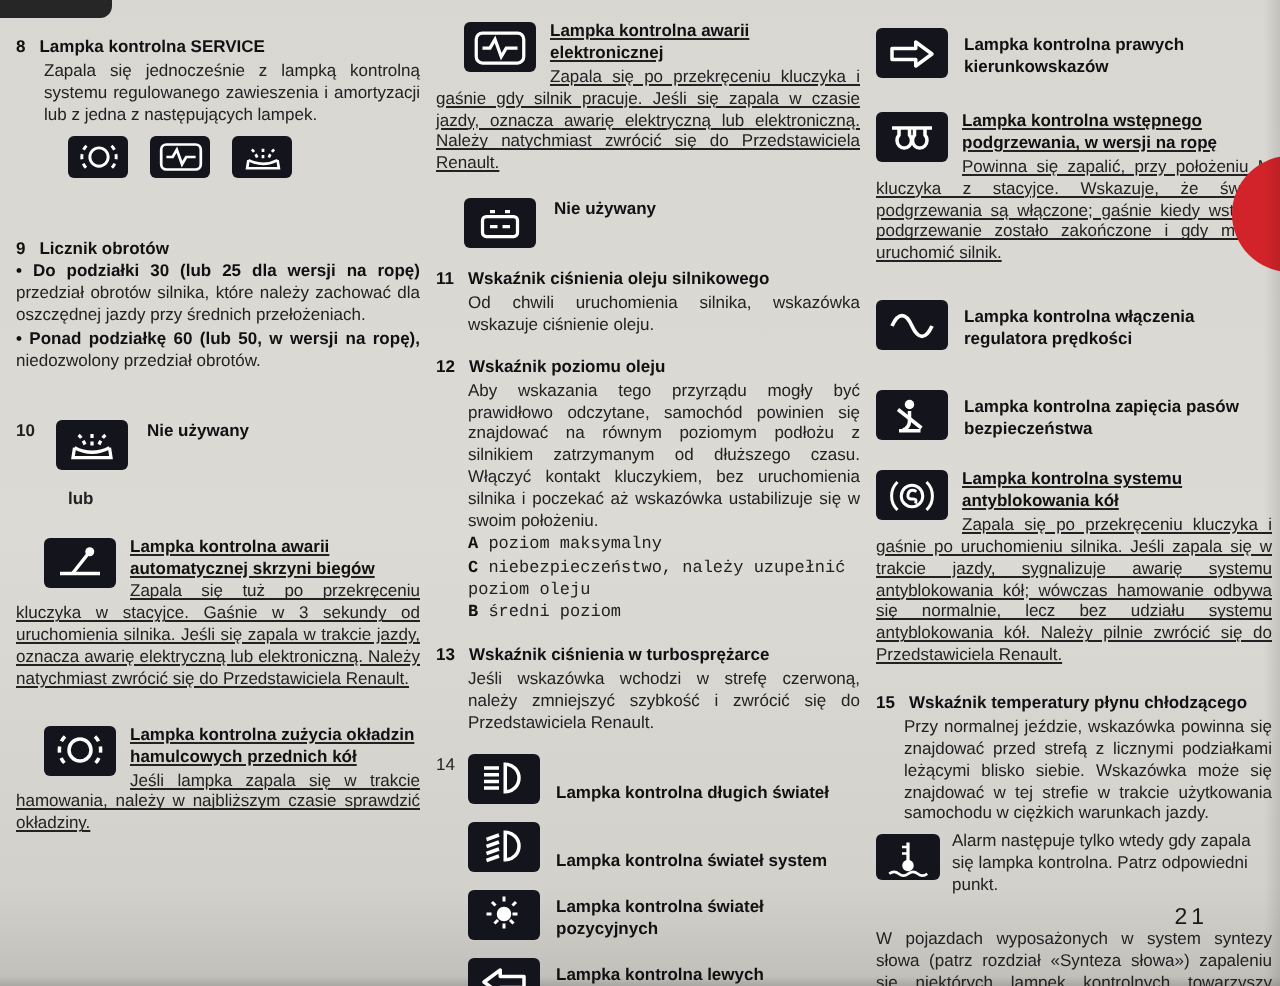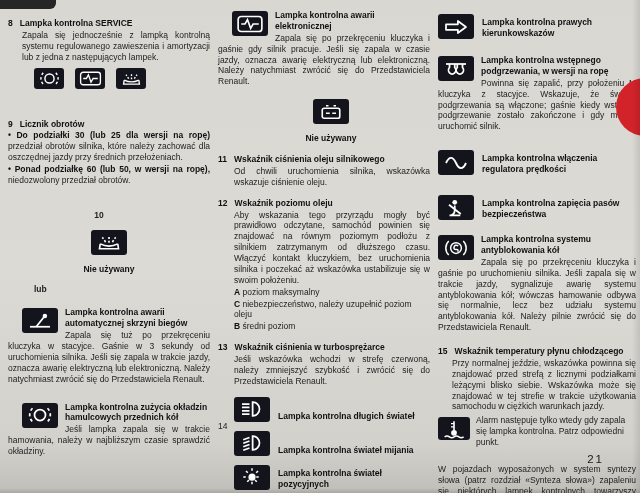--- a/index.html
+++ b/index.html
@@ -23,31 +23,31 @@
   .sec { margin-top:10px; }
   .headline { font-weight:bold; color:#111; }
   .num { font-weight:bold; margin-right:7px; }
   .body { text-align:justify; margin-top:1px; }
   .b { font-weight:bold; color:#111; }
   .ibox { width:36px; height:25px; background:#14141c; border-radius:3px;
     display:inline-flex; align-items:center; justify-content:center; flex:none; }
   .ibox svg { width:30px; height:20px; display:block; }
   .ibox.sm { width:30px; height:21px; } .ibox.sm svg { width:25px; height:17px; }
   .icon-strip { display:flex; gap:11px; margin:5px 0 0 26px; }
-  .entry { margin-top:13px; overflow:visible; }
+  .entry { margin-top:13px; overflow:visible;text-decoration:underline; }
   .entry .ibox { float:left; margin:1px 7px 2px 14px; }
   .entry .head { font-weight:bold; color:#111; }
   .lamp-row { display:flex; align-items:flex-end; gap:8px; margin-top:9px; position:relative; }
   .lamp-row .lbl { font-weight:bold; color:#111; }
-  .lamp-row .rownum { position:absolute; left:-16px; top:24px; font-weight:normal; }
+  .lamp-row .rownum { position:absolute; left:-16px; top:0; font-weight:normal; }
   .rows-wrap { margin-left:16px; }
-  .unused-row { display:flex; align-items:center; gap:9px; margin-top:12px;flex-direction:column; }
-  .unused-row .num { margin-right:20px; }
+  .unused-row { display:flex; gap:9px; margin-top:12px; }
+  .unused-row .num { margin-right:2px; }
   .or { font-weight:bold; margin:9px 0 0 26px; }
-  .levels div { margin-top:1px; }
+  .levels div { margin-top:1px;font-family:Liberation Mono, monospace; }
   .alarm { margin-top:3px; }
   .alarm .ibox { float:left; margin:2px 6px 2px 0; width:32px; height:23px; }
   .footnote { margin-top:16px; text-align:justify; }
   .pagenum { position:absolute; right:36px; bottom:26px; font-size:11.5px; letter-spacing:2px; color:#1a1a1a; }
 </style>
 </head>
 <body>
 
 <div class="page">
   <div class="smudge"></div>
@@ -206,21 +206,21 @@
         </div>
         <div class="lamp-row">
           <span class="ibox">
               <svg viewBox="0 0 24 16" xmlns="http://www.w3.org/2000/svg">
                 <g fill="none" stroke="#fff" stroke-width="1.4">
                   <path d="M12.5,2.5 a5.5,5.5 0 0 1 0,11 Z"></path>
                   <path d="M10,3.6 L5,5.4 M10,6.4 L5,8.2 M10,9.2 L5,11 M10,12 L5,13.8"></path>
                 </g>
               </svg>
             </span>
-          <span class="lbl">Lampka kontrolna świateł mijania</span>
+          <span class="lbl">Lampka kontrolna świateł system</span>
         </div>
         <div class="lamp-row">
           <span class="ibox">
               <svg viewBox="0 0 24 16" xmlns="http://www.w3.org/2000/svg">
                 <g stroke="#fff" stroke-width="1.2">
                   <circle cx="12" cy="8" r="2.3" fill="#fff"></circle>
                   <g stroke-dasharray="2,1.6" fill="none">
                     <path d="M12,1 L12,4.2 M12,11.8 L12,15 M5,8 L8.6,8 M15.4,8 L19,8 M7.2,3.2 L9.6,5.6 M14.4,10.4 L16.8,12.8 M16.8,3.2 L14.4,5.6 M9.6,10.4 L7.2,12.8"></path>
                   </g>
                 </g>

